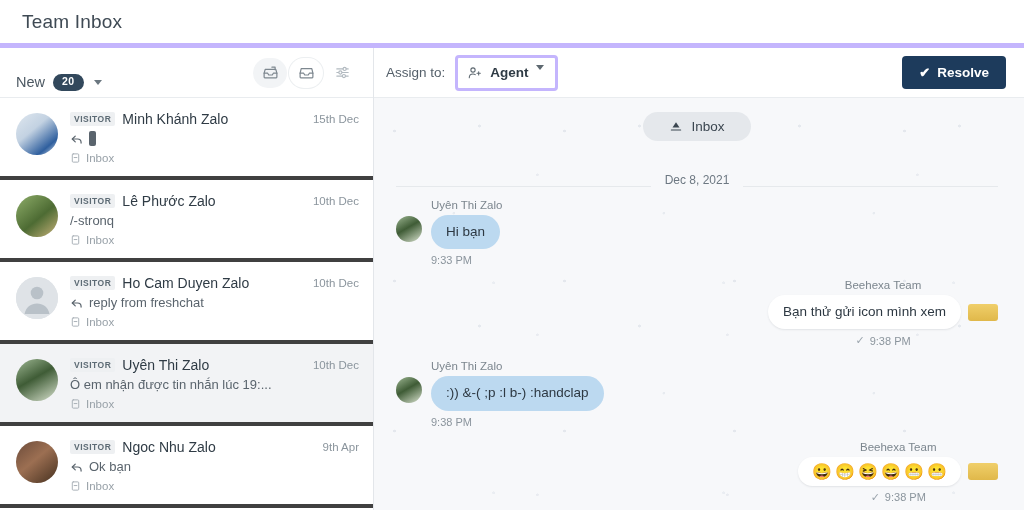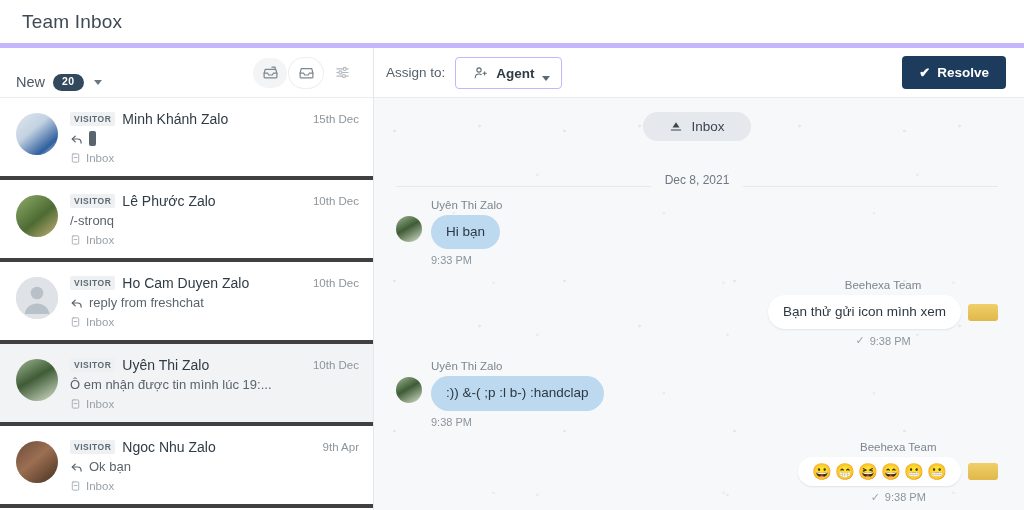--- a/index.html
+++ b/index.html
@@ -114,23 +114,23 @@
   
   .chatcol { flex: 1 1 auto; display: flex; flex-direction: column; min-width: 0; }
   .chat-header {
     height: 50px; flex: 0 0 50px;
     display: flex; align-items: center;
     padding: 0 18px 0 12px;
     background: #fff; border-bottom: 1px solid #e9ecef;
   }
   .assign-label { font-size: 13.5px; color: #55606a; margin-right: 10px; }
   .assign-select {
-    display: flex; align-items: flex-end; gap: 7px;
-    border: 1px solid #c4b5fd; border-radius: 4px;
-    background: #fff; padding: 7px 11px 7px 17px;
+    display: flex; align-items: flex-start; gap: 7px;
+    border: 3px solid #c4b5fd; border-radius: 4px;
+    background: #fff; padding: 7px 11px 7px 9px;
   }
   .assign-name { font-size: 13.5px; color: #2f3b45; font-weight: bold; }
   .chev-sm {
     width: 0; height: 0;
     border-left: 4px solid transparent;
     border-right: 4px solid transparent;
     border-top: 5px solid #5d6870;
   }
   .resolve-btn {
     margin-left: auto;
@@ -335,21 +335,21 @@
             <div class="avatar">
               <span class="av-inner" style="background: linear-gradient(150deg, rgb(159, 184, 148) 0%, rgb(63, 92, 54) 45%, rgb(217, 226, 207) 100%);"></span>
             </div>
             <div class="conv-main">
               <div class="conv-row1">
                 <span class="visitor-badge">VISITOR</span>
                 <span class="conv-name">Uyên Thi Zalo</span>
                 <span class="conv-date">10th Dec</span>
               </div>
               <div class="conv-preview">
-                <span class="preview-text">Ô em nhận được tin mình lúc 19:...</span>
+                <span class="preview-text">Ô em nhận được tin nhắn lúc 19:...</span>
               </div>
               <div class="conv-foot">
                 <svg width="11" height="12" viewBox="0 0 24 24" fill="none" stroke="#a3abb2" stroke-width="2" stroke-linecap="round" stroke-linejoin="round">
                   <rect x="5" y="3" width="14" height="18" rx="2"></rect>
                   <line x1="9" y1="11" x2="15" y2="11"></line>
                 </svg>
                 <span>Inbox</span>
               </div>
             </div>
           </div>

